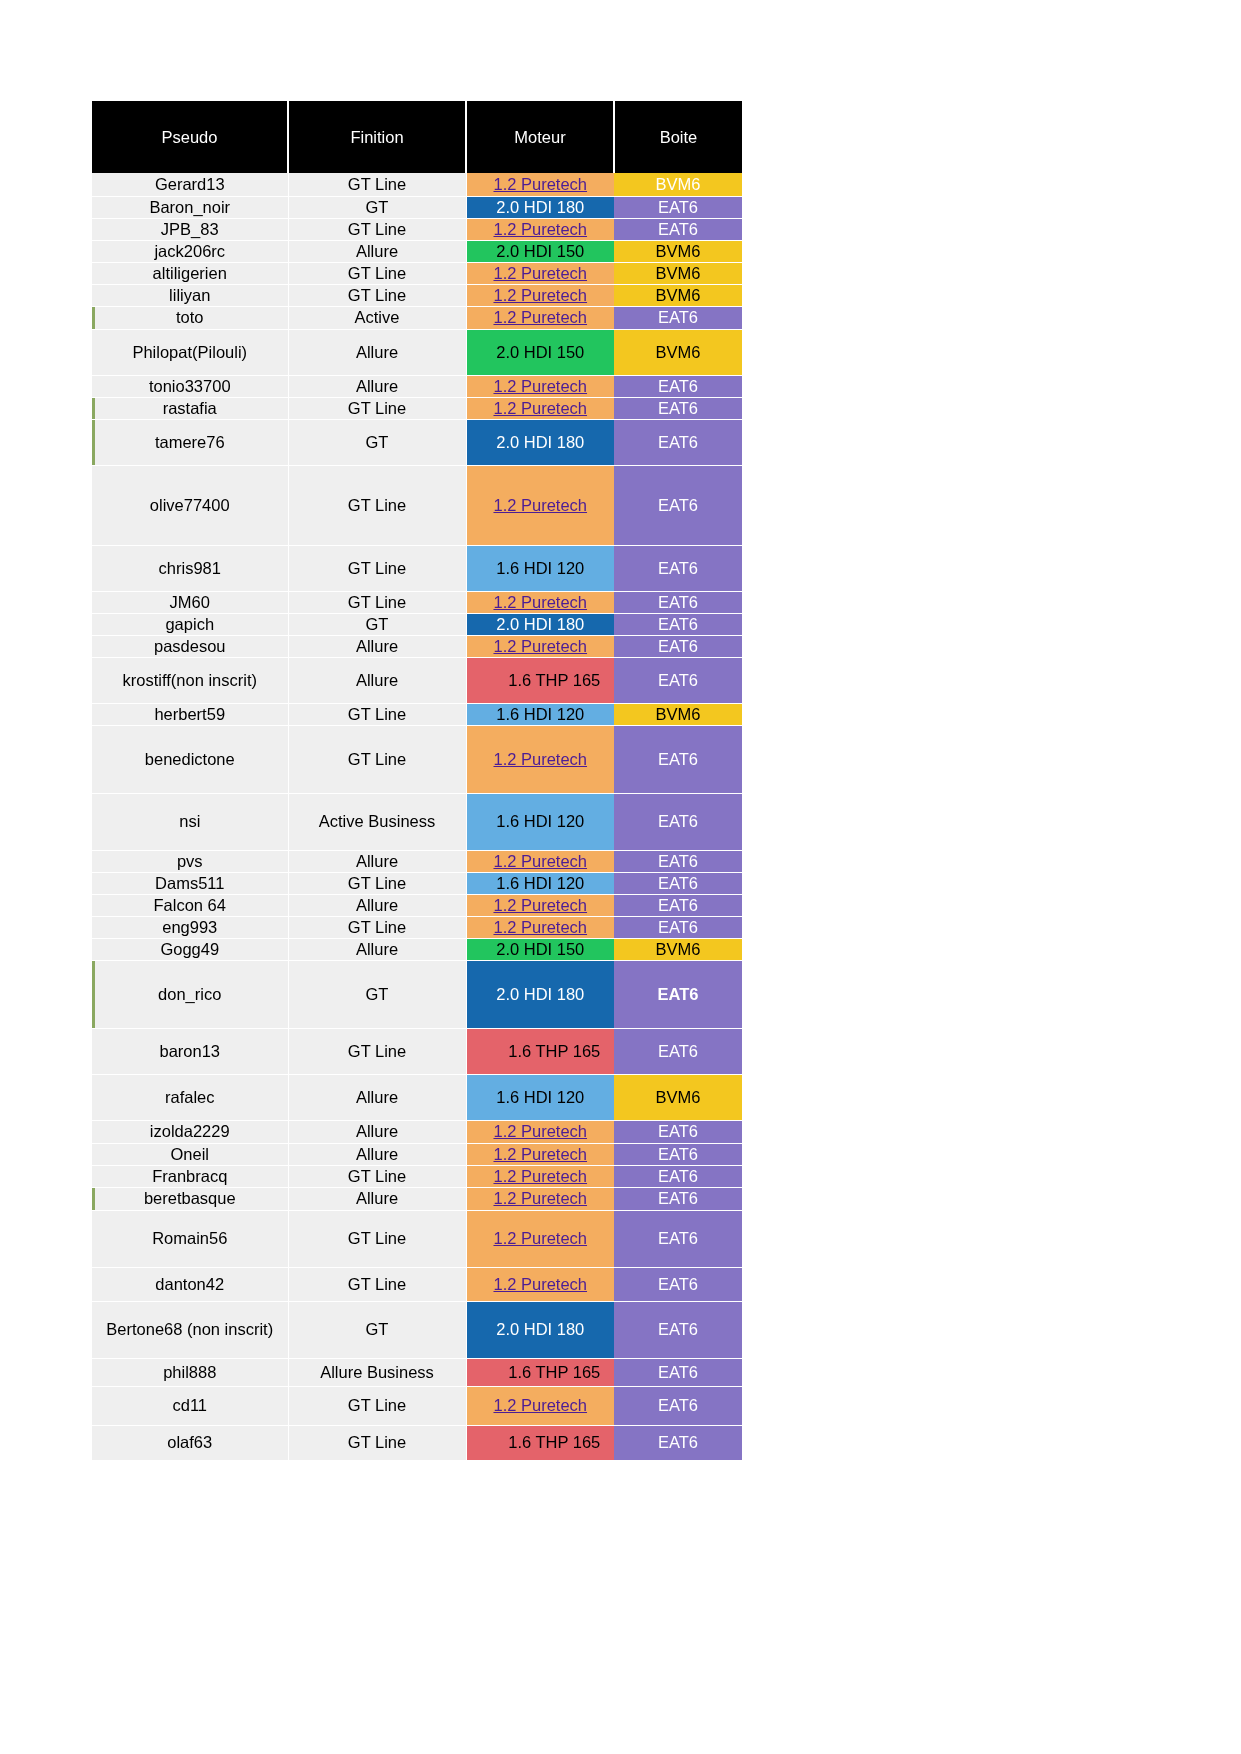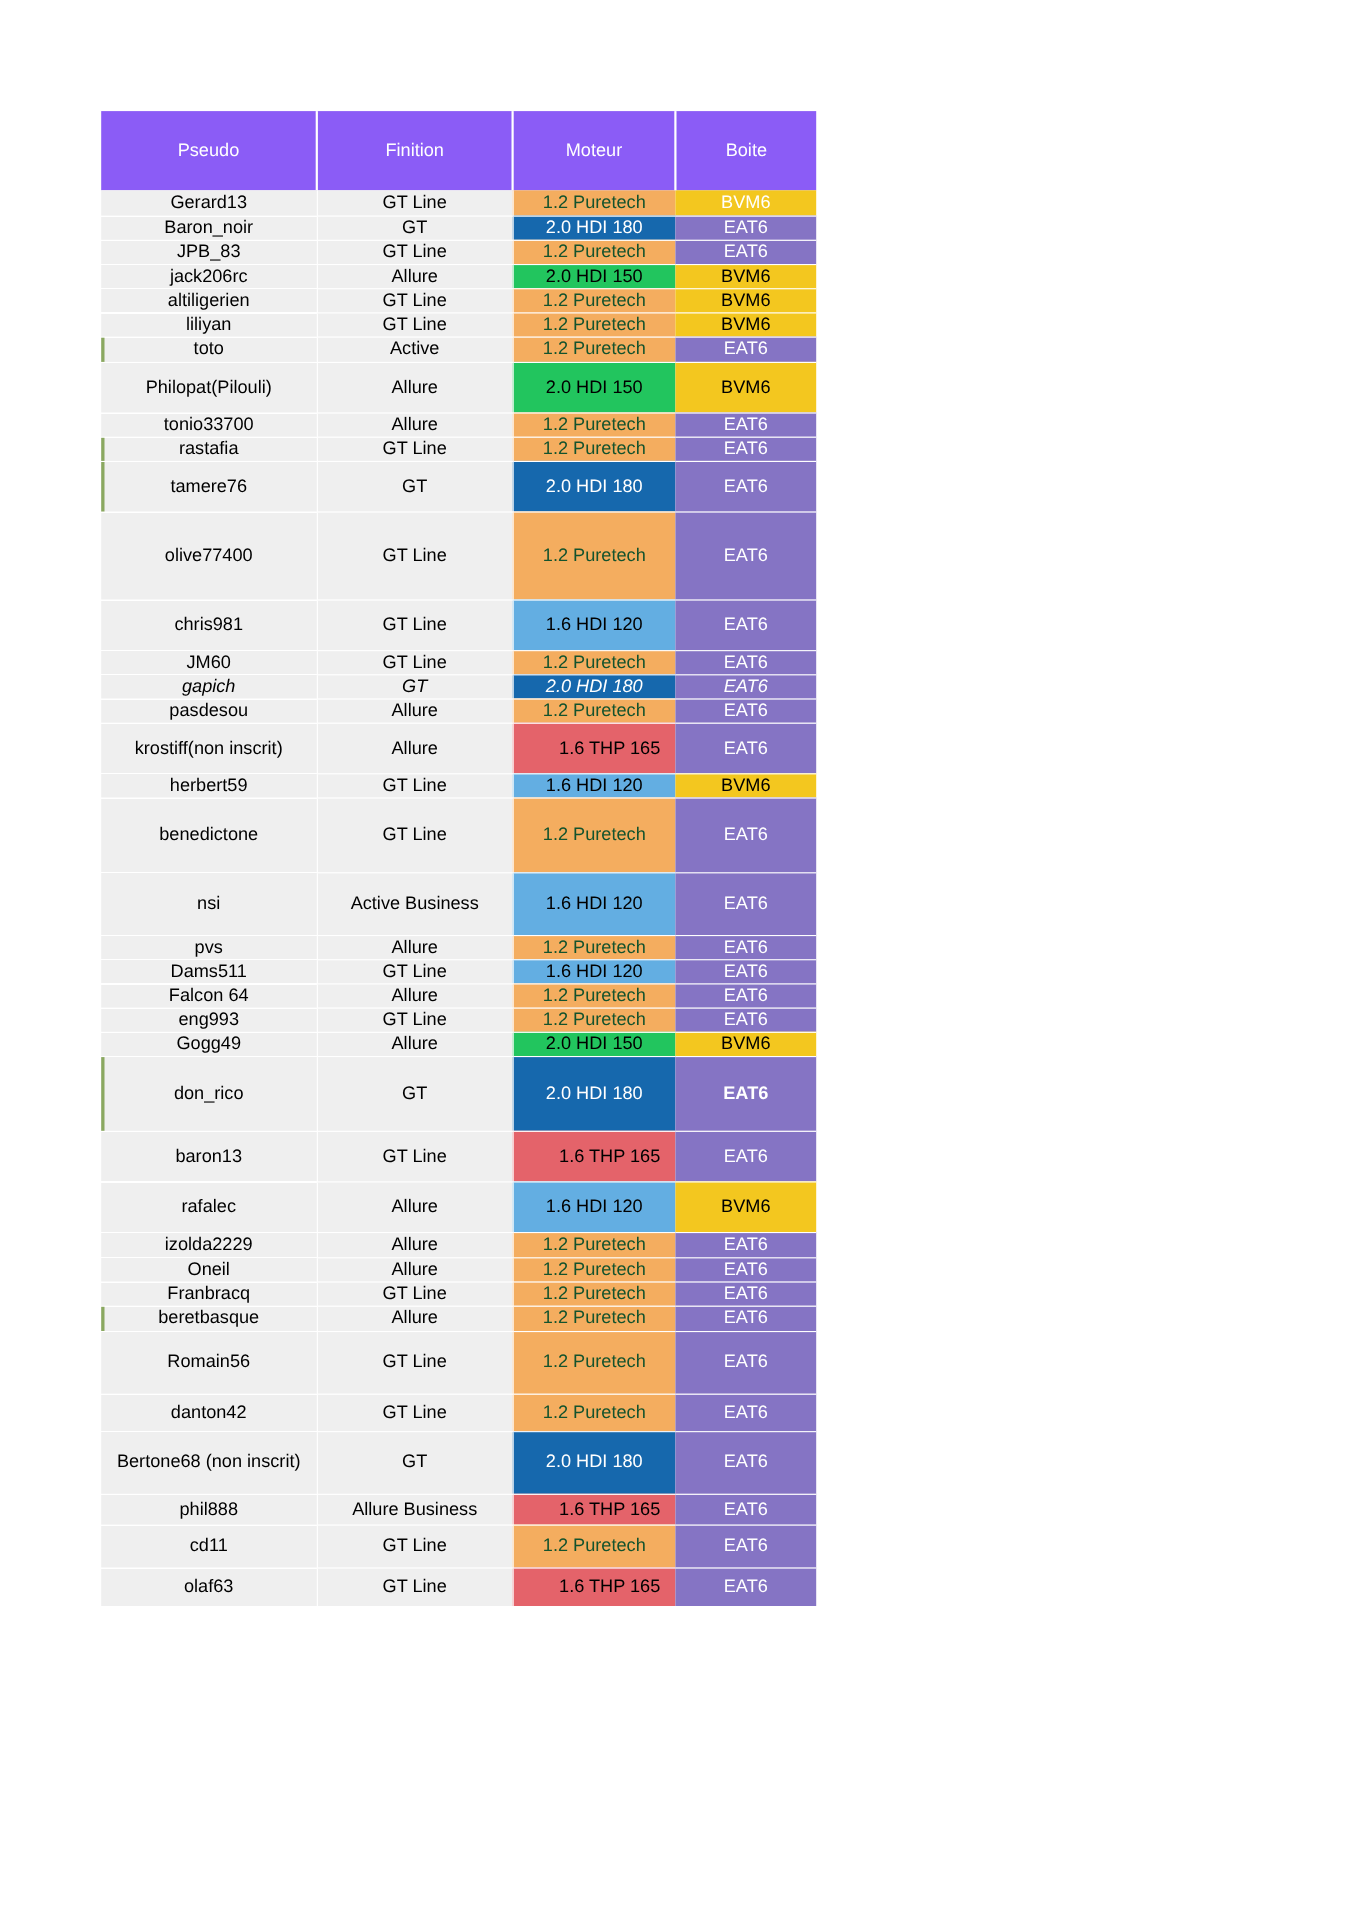--- a/index.html
+++ b/index.html
@@ -27,21 +27,21 @@
     table-layout: fixed;
     width: 650px;
   }
 
   table.grid col.c-pseudo  { width: 196px; }
   table.grid col.c-finition{ width: 178px; }
   table.grid col.c-moteur  { width: 148px; }
   table.grid col.c-boite   { width: 128px; }
 
   thead th {
-    background: #8b5cf6;
+    background: #000000;
     color: #ffffff;
     font-size: 16.5px;
     font-weight: normal;
     height: 72px;
     text-align: center;
     vertical-align: middle;
     border-right: 2px solid #ffffff;
     padding: 0;
   }
   thead th:last-child { border-right: none; }
@@ -67,21 +67,21 @@
     content: "";
     position: absolute;
     left: 0;
     top: 0;
     bottom: 0;
     width: 3px;
     background: #8aa860;
   }
 
   
-  td.m-puretech { background: #f4ad5f; color: #14532d; }
+  td.m-puretech { background: #f4ad5f; color: #4c1d95; text-decoration: underline; }
   td.m-hdi180   { background: #1668ad; color: #ffffff; }
   td.m-hdi150   { background: #22c55e; color: #000000; }
   td.m-hdi120   { background: #63aee2; color: #000000; }
   td.m-thp165   { background: #e4636a; color: #000000; padding-left: 30px; }
 
   
   td.b-bvm6 { background: #f3c71f; color: #000000; }
   td.b-bvm6-white { background: #f3c71f; color: #ffffff; }
   td.b-eat6 { background: #8574c4; color: #ffffff; }
   td.b-eat6-bold { background: #8574c4; color: #ffffff; font-weight: bold; }
@@ -186,21 +186,21 @@
           <td class="finition">GT Line</td>
           <td class="moteur m-hdi120">1.6 HDI 120</td>
           <td class="boite b-eat6">EAT6</td>
         </tr>
         <tr style="height: 22px;">
           <td class="pseudo">JM60</td>
           <td class="finition">GT Line</td>
           <td class="moteur m-puretech">1.2 Puretech</td>
           <td class="boite b-eat6">EAT6</td>
         </tr>
-        <tr style="height: 22px; font-style: italic;">
+        <tr style="height: 22px;">
           <td class="pseudo">gapich</td>
           <td class="finition">GT</td>
           <td class="moteur m-hdi180">2.0 HDI 180</td>
           <td class="boite b-eat6">EAT6</td>
         </tr>
         <tr style="height: 22px;">
           <td class="pseudo">pasdesou</td>
           <td class="finition">Allure</td>
           <td class="moteur m-puretech">1.2 Puretech</td>
           <td class="boite b-eat6">EAT6</td>

